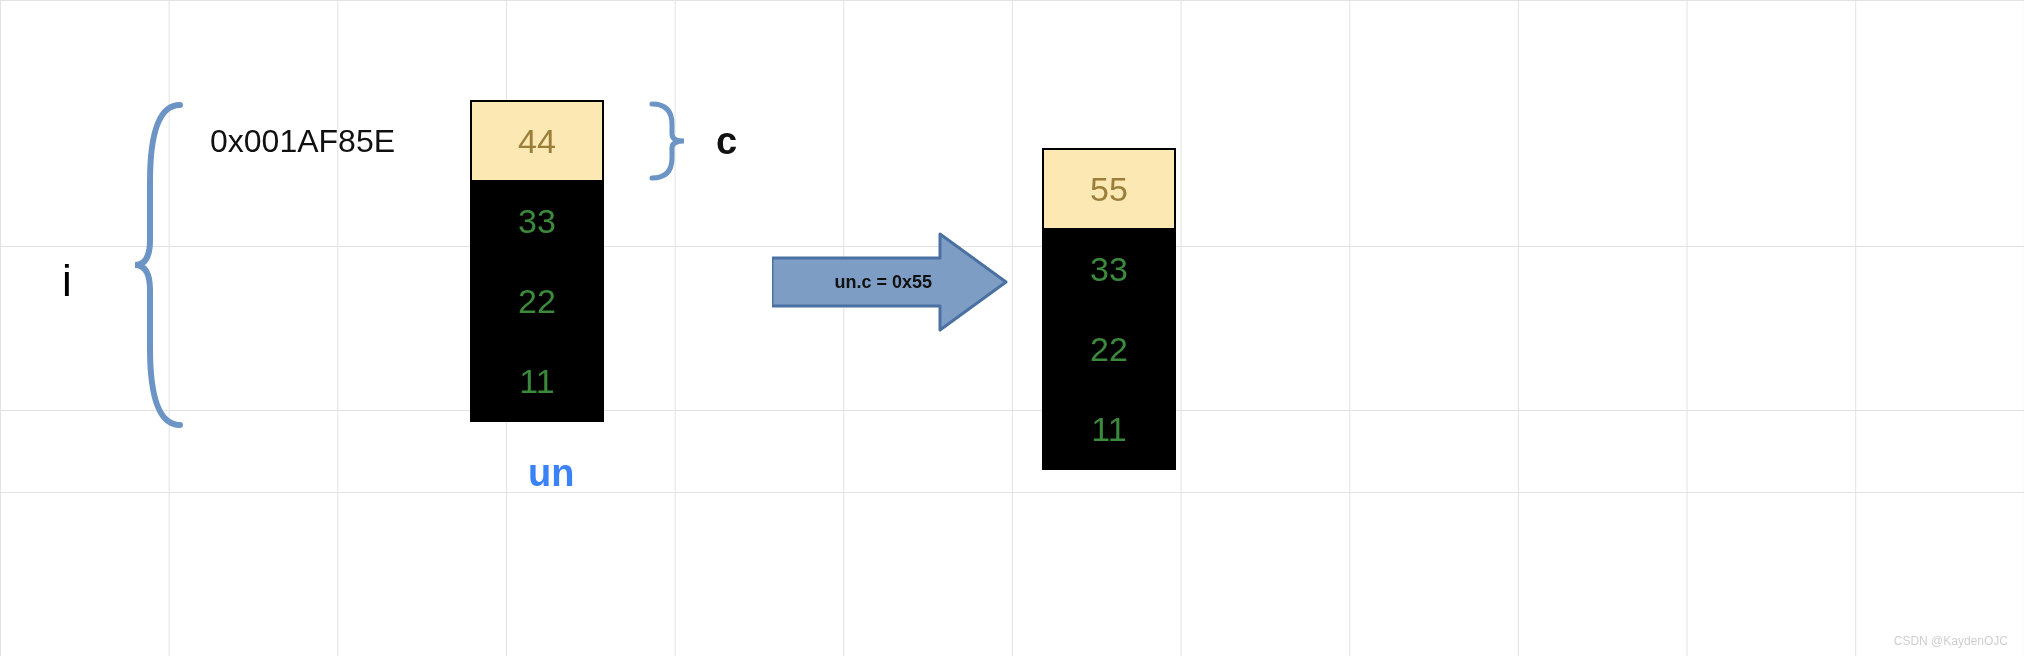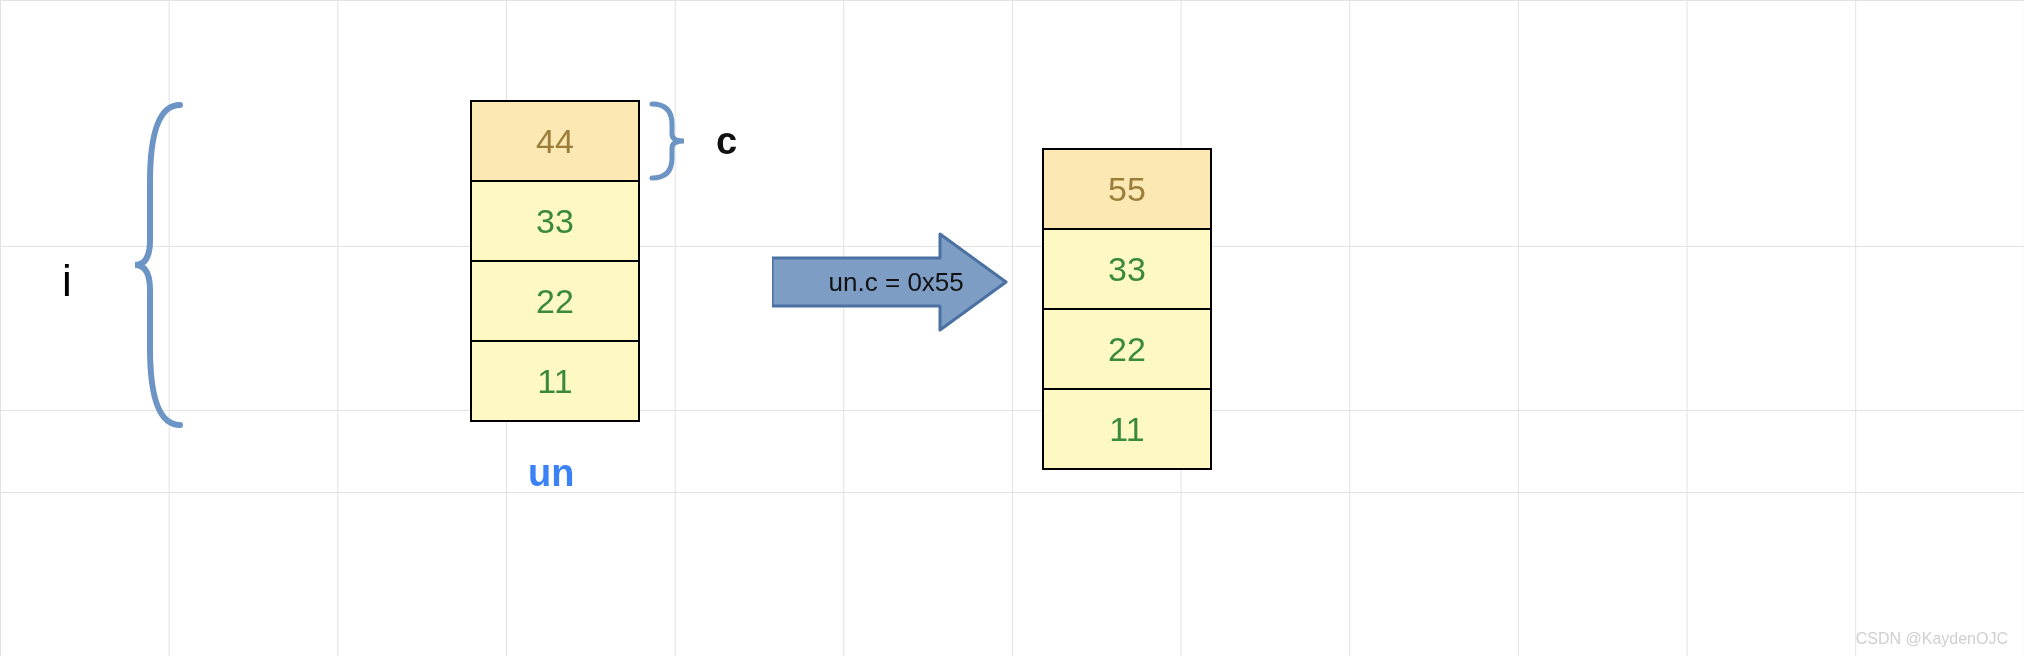--- a/index.html
+++ b/index.html
@@ -19,31 +19,31 @@
     background-image:
       linear-gradient(to right, #e2e2e2 1px, transparent 1px),
       linear-gradient(to bottom, #e2e2e2 1px, transparent 1px);
     background-size: 168.6666px 82px;
     z-index: 0;
   }
   .layer { position: absolute; z-index: 1; }
 
   
   .cell {
-    width: 170px;
+    width: 134px;
     height: 82px;
     border: 2px solid #000;
     display: flex;
     align-items: center;
     justify-content: center;
     font-size: 34px;
   }
   .cell + .cell { margin-top: -2px; }
   .yellow { background: #fce8b2; color: #9b7e39; }
-  .green  { background: #fef9c3; color: #3b8a3c; }
+  .green  { background: #000000; color: #3b8a3c; }
 
   .addrcol { position: absolute; }
   .addr {
     height: 82px;
     display: flex;
     align-items: center;
     font-size: 32px;
     color: #111;
   }
 
@@ -87,50 +87,50 @@
   .arrow {
     position: absolute;
     width: 238px;
     height: 108px;
   }
   .arrow svg { width: 100%; height: 100%; display: block; }
   .arrow-text {
     position: absolute;
     top: 50%; left: 50%;
     transform: translate(-58%, -50%);
-    font-size: 26px;
-    font-weight: normal;
+    font-size: 18px;
+    font-weight: bold;
     color: #111;
     white-space: nowrap;
-    margin-left: 16px;
   }
 
   .watermark {
     position: absolute;
     right: 16px;
     bottom: 8px;
-    font-size: 16px;
+    font-size: 12px;
     color: #cfcfcf;
     z-index: 2;
   }
 </style>
 </head>
 <body>
 
 <div class="grid"></div>
 
 <div class="layer ilabel" style="left:62px; top:256px;">i</div>
 
 <div class="layer brace-big" style="left:130px; top:100px; height:330px;">
   <svg viewBox="0 0 60 330" preserveAspectRatio="none">
     <path d="M50 5 Q20 5 20 82 L20 140 Q20 165 5 165 Q20 165 20 190 L20 248 Q20 325 50 325" fill="none" stroke="#6c94c4" stroke-width="6" stroke-linecap="round"></path>
   </svg>
 </div>
 
 <div class="layer addrcol" style="left:210px; top:100px;">
+  <div class="addr">0x001AF85E</div>
 </div>
 
 <div class="layer" style="left:470px; top:100px;">
   <div class="cell yellow">44</div>
   <div class="cell green">33</div>
   <div class="cell green">22</div>
   <div class="cell green">11</div>
 </div>
 
 <div class="layer unlabel" style="left:528px; top:452px;">un</div>

